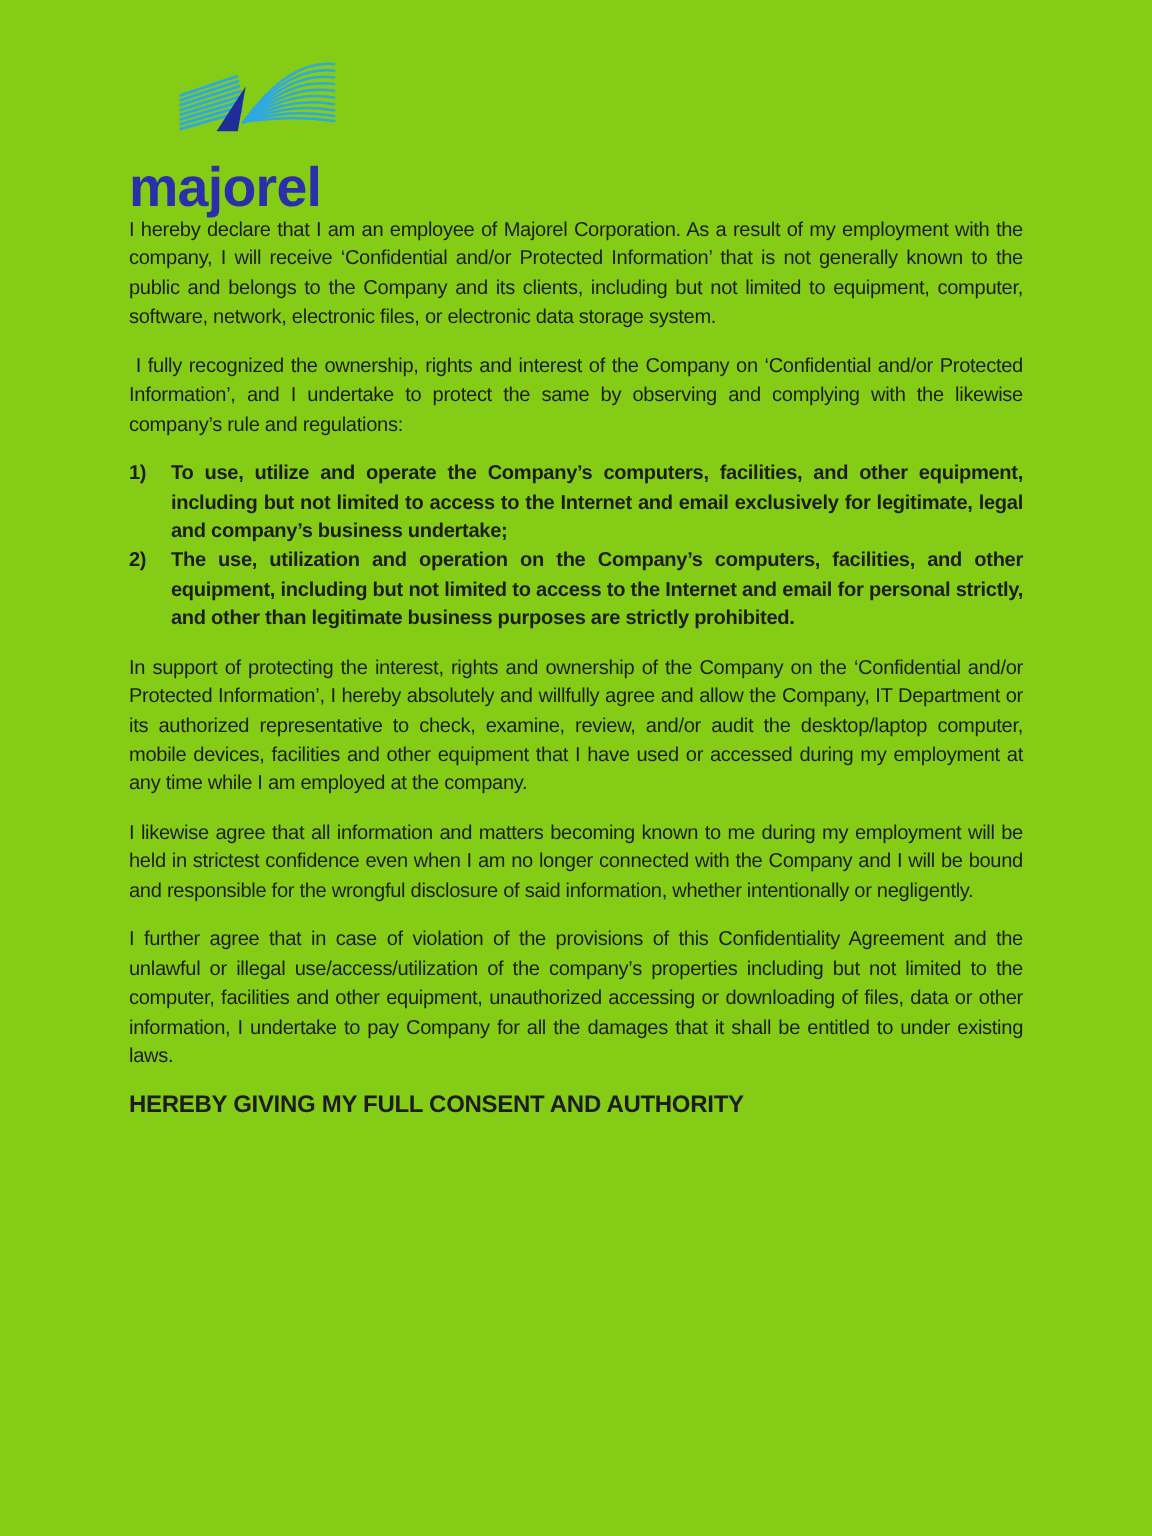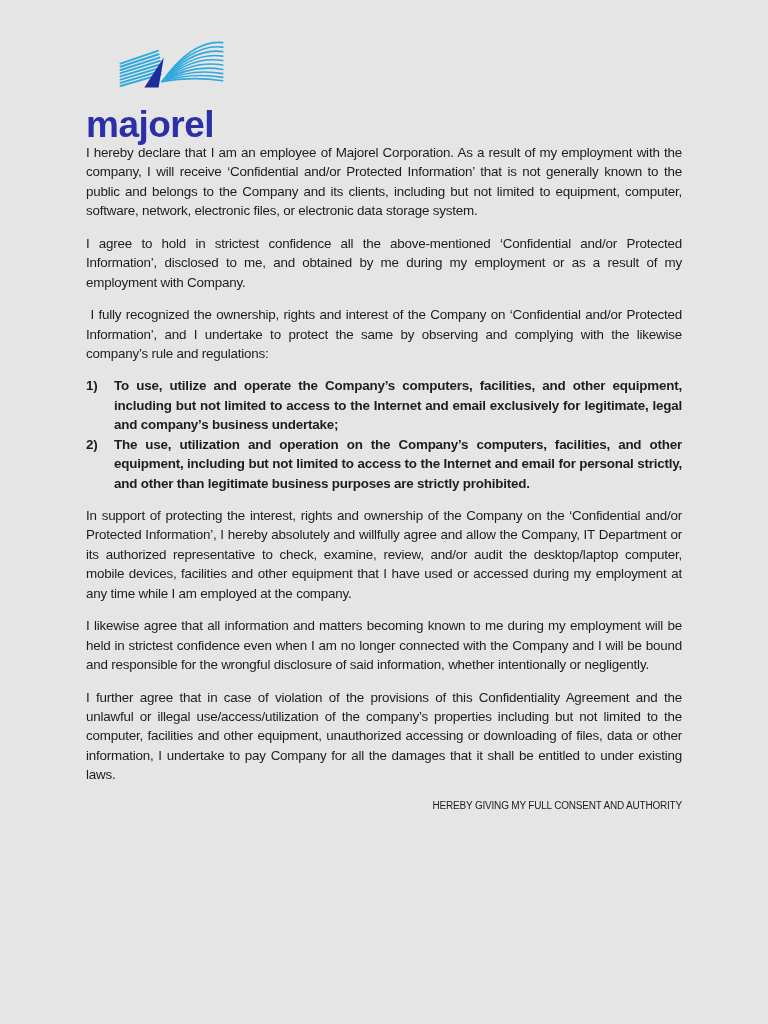--- a/index.html
+++ b/index.html
@@ -6,21 +6,21 @@
   body {
     width: 768px; height: 1024px;
     font-family: "Liberation Sans", sans-serif;
     color: #1d1d1d;
     overflow: hidden;
   }
   .page {
     box-sizing: border-box;
     width: 768px; height: 1024px;
     padding: 38px 86px 0 86px;
-    background: #e5e5e5;
+    background: #84cc16;
   }
   .logo-block { width: 150px; margin-left: 0px; }
   .logo-swoosh { display: block; margin-left: 30px; }
   .logo-wordmark {
     font-family: "Liberation Sans", sans-serif;
     font-size: 37px;
     font-weight: 700;
     letter-spacing: -0.5px;
     color: #2b2fa8;
     line-height: 1;
@@ -59,25 +59,24 @@
     flex: 1;
     font-size: 13.4px;
     line-height: 1.45;
     font-weight: 700;
     letter-spacing: -0.2px;
     text-align: justify;
     color: #1d1d1d;
   }
   .consent-line {
     margin-top: 15px;
-    font-size: 10px;
-    font-weight: 400;
+    font-size: 16px;
+    font-weight: 700;
     letter-spacing: -0.2px;
     color: #1d1d1d;
-    text-align: right;
   }
 </style>
 </head>
 <body>
 
 <div class="page">
 
   <div class="logo-block">
     <svg class="logo-swoosh" width="112" height="72" viewBox="0 0 150 96" fill="none" xmlns="http://www.w3.org/2000/svg">
       <g stroke="#2fa9e0" stroke-width="2.6" stroke-linecap="round">
@@ -102,21 +101,20 @@
         <path d="M62,58 Q102,40 143,47.5"></path>
         <path d="M62,58 Q102,45.5 143,52.5"></path>
         <path d="M62,58 Q102,51 143,57"></path>
       </g>
     </svg>
     <div class="logo-wordmark">majorel</div>
   </div>
 
 
   <p class="para">I hereby declare that I am an employee of Majorel Corporation. As a result of my employment with the company, I will receive ‘Confidential and/or Protected Information’ that is not generally known to the public and belongs to the Company and its clients, including but not limited to equipment, computer, software, network, electronic files, or electronic data storage system.</p>
-  <p class="para">I agree to hold in strictest confidence all the above-mentioned ‘Confidential and/or Protected Information’, disclosed to me, and obtained by me during my employment or as a result of my employment with Company.</p>
   <p class="para"> I fully recognized the ownership, rights and interest of the Company on ‘Confidential and/or Protected Information’, and I undertake to protect the same by observing and complying with the likewise company’s rule and regulations:</p>
 
   <div class="rules">
     <div class="rule">
       <span class="rule-marker">1)</span>
       <span class="rule-text">To use, utilize and operate the Company’s computers, facilities, and other equipment, including but not limited to access to the Internet and email exclusively for legitimate, legal and company’s business undertake;</span>
     </div>
     <div class="rule">
       <span class="rule-marker">2)</span>
       <span class="rule-text">The use, utilization and operation on the Company’s computers, facilities, and other equipment, including but not limited to access to the Internet and email for personal strictly, and other than legitimate business purposes are strictly prohibited.</span>

